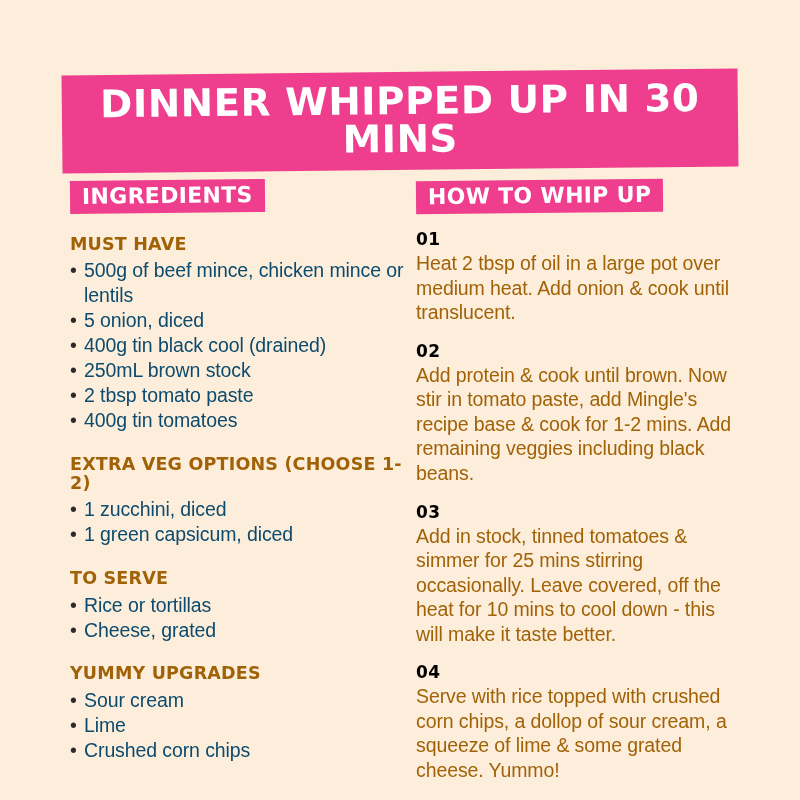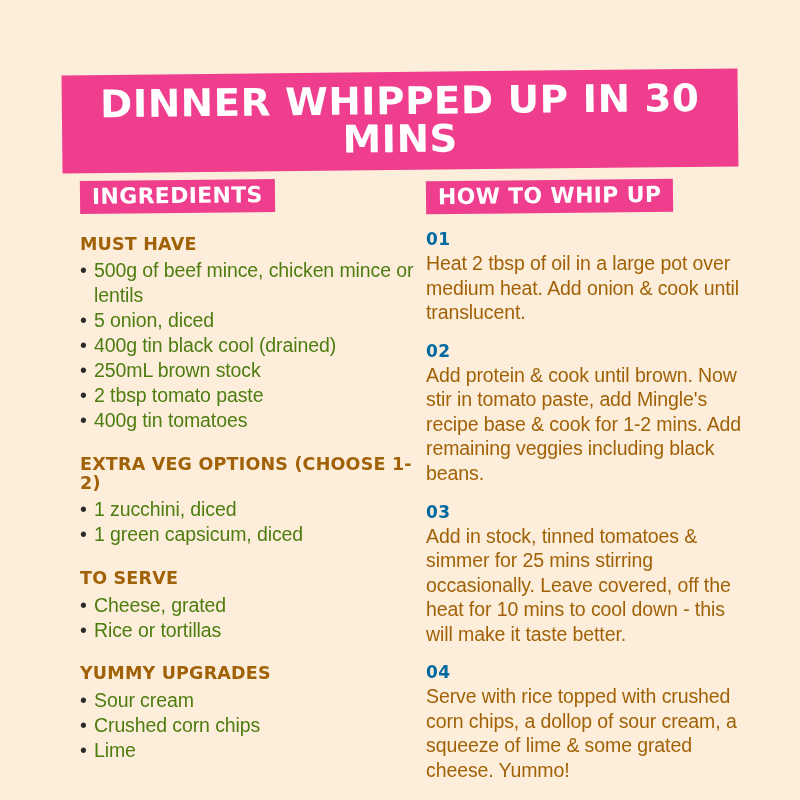--- a/index.html
+++ b/index.html
@@ -39,21 +39,21 @@
     font-size: 38px;
     letter-spacing: 0.5px;
     text-align: center;
     line-height: 1;
     transform: scaleX(1.02);
   }
 
   
   .columns {
     position: absolute;
-    left: 14px;
+    left: 4px;
     top: 180px;
     width: 751px;
     display: flex;
     flex-direction: row;
   }
   .col-left {
     width: 340px;
     margin-left: 66px;
   }
   .col-right {
@@ -84,21 +84,21 @@
     margin-bottom: 4px;
     line-height: 1.1;
   }
 
   ul.bullets {
     list-style: none;
     margin: 0;
     padding: 0;
   }
   ul.bullets li {
-    color: #4d7c0f;
+    color: #0c4a6e;
     font-size: 19.5px;
     line-height: 1.28;
     letter-spacing: -0.1px;
     padding-left: 14px;
     position: relative;
   }
   ul.bullets li::before {
     content: "\2022";
     position: absolute;
     left: 0;
@@ -106,21 +106,21 @@
     color: #2b2b2b;
   }
 
   .step {
     margin-top: 18px;
   }
   .step:first-of-type {
     margin-top: 20px;
   }
   .step-num {
-    color: #0369a1;
+    color: #000000;
     font-family: "DejaVu Sans", sans-serif;
     font-weight: bold;
     font-size: 17px;
     letter-spacing: 0.5px;
     margin-bottom: 3px;
     line-height: 1;
   }
   .step-body {
     color: #a16207;
     font-size: 19.5px;
@@ -158,31 +158,31 @@
         <div class="sub-head">EXTRA VEG OPTIONS (CHOOSE 1-2)</div>
         <ul class="bullets">
           <li>1 zucchini, diced</li>
           <li>1 green capsicum, diced</li>
         </ul>
       </div>
 
       <div>
         <div class="sub-head">TO SERVE</div>
         <ul class="bullets">
+          <li>Rice or tortillas</li>
           <li>Cheese, grated</li>
-          <li>Rice or tortillas</li>
         </ul>
       </div>
 
       <div>
         <div class="sub-head">YUMMY UPGRADES</div>
         <ul class="bullets">
           <li>Sour cream</li>
+          <li>Lime</li>
           <li>Crushed corn chips</li>
-          <li>Lime</li>
         </ul>
       </div>
     </div>
 
     <div class="col-right">
       <div class="section-banner">HOW TO WHIP UP</div>
 
       <div class="step">
         <div class="step-num">01</div>
         <div class="step-body">Heat 2 tbsp of oil in a large pot over medium heat. Add onion &amp; cook until translucent.</div>

